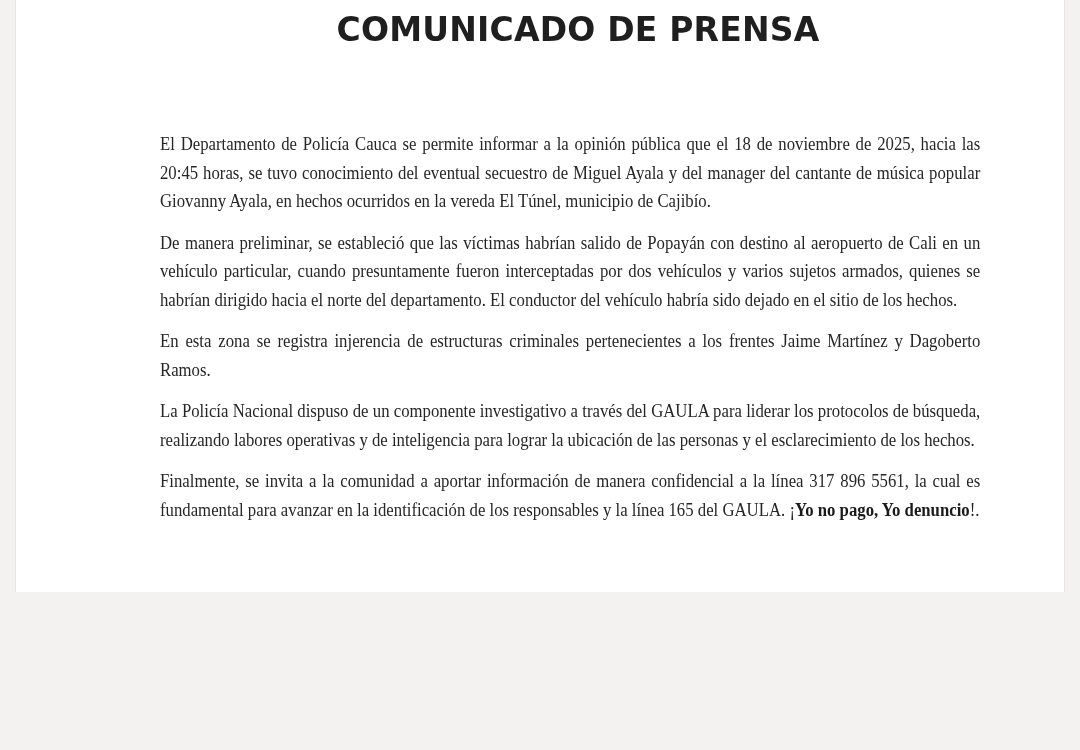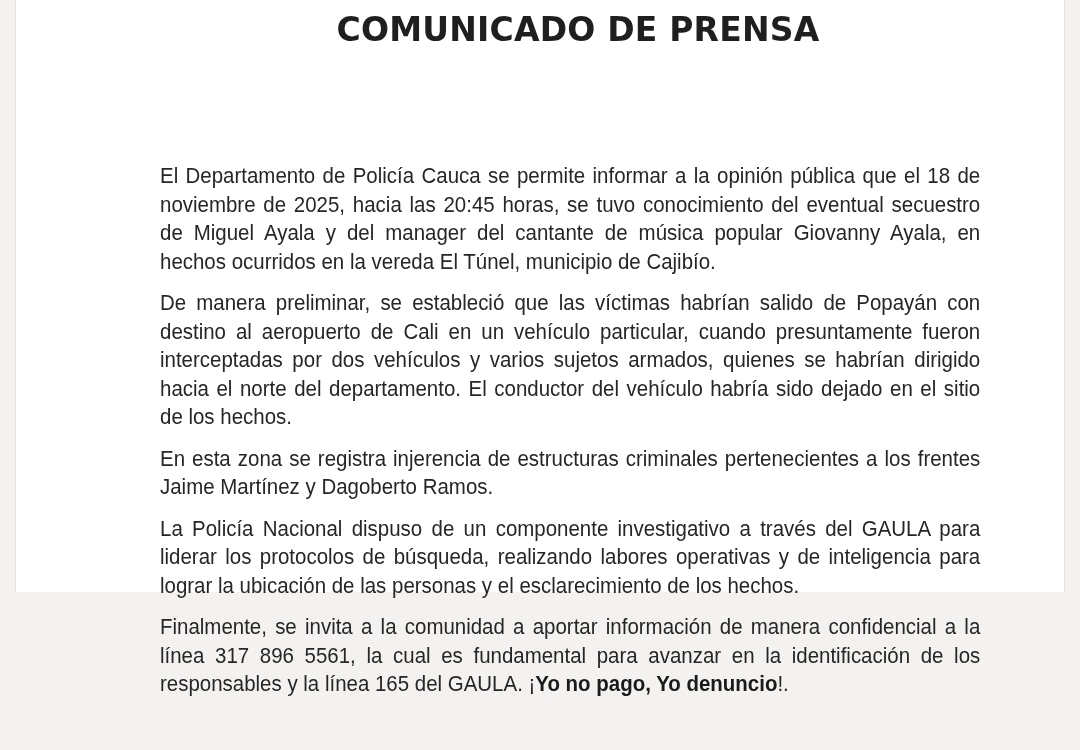--- a/index.html
+++ b/index.html
@@ -36,24 +36,24 @@
       font-family: "DejaVu Sans", sans-serif;
       font-weight: bold;
       font-size: 33px;
       letter-spacing: 0.2px;
       color: #1f1f1f;
       margin: 0;
     }
     .body {
       position: absolute;
       left: 144px;
-      top: 162px;
+      top: 130px;
       width: 820px;
-      font-family: Liberation Sans, sans-serif;
-      font-size: 22px;
+      font-family: Liberation Serif, serif;
+      font-size: 18px;
       line-height: 28.5px;
       color: #262626;
       text-align: justify;
     }
     .body p {
       margin: 0 0 13px 0;
       transform: scaleX(0.93);
       transform-origin: left top;
       width: 882px;
     }

